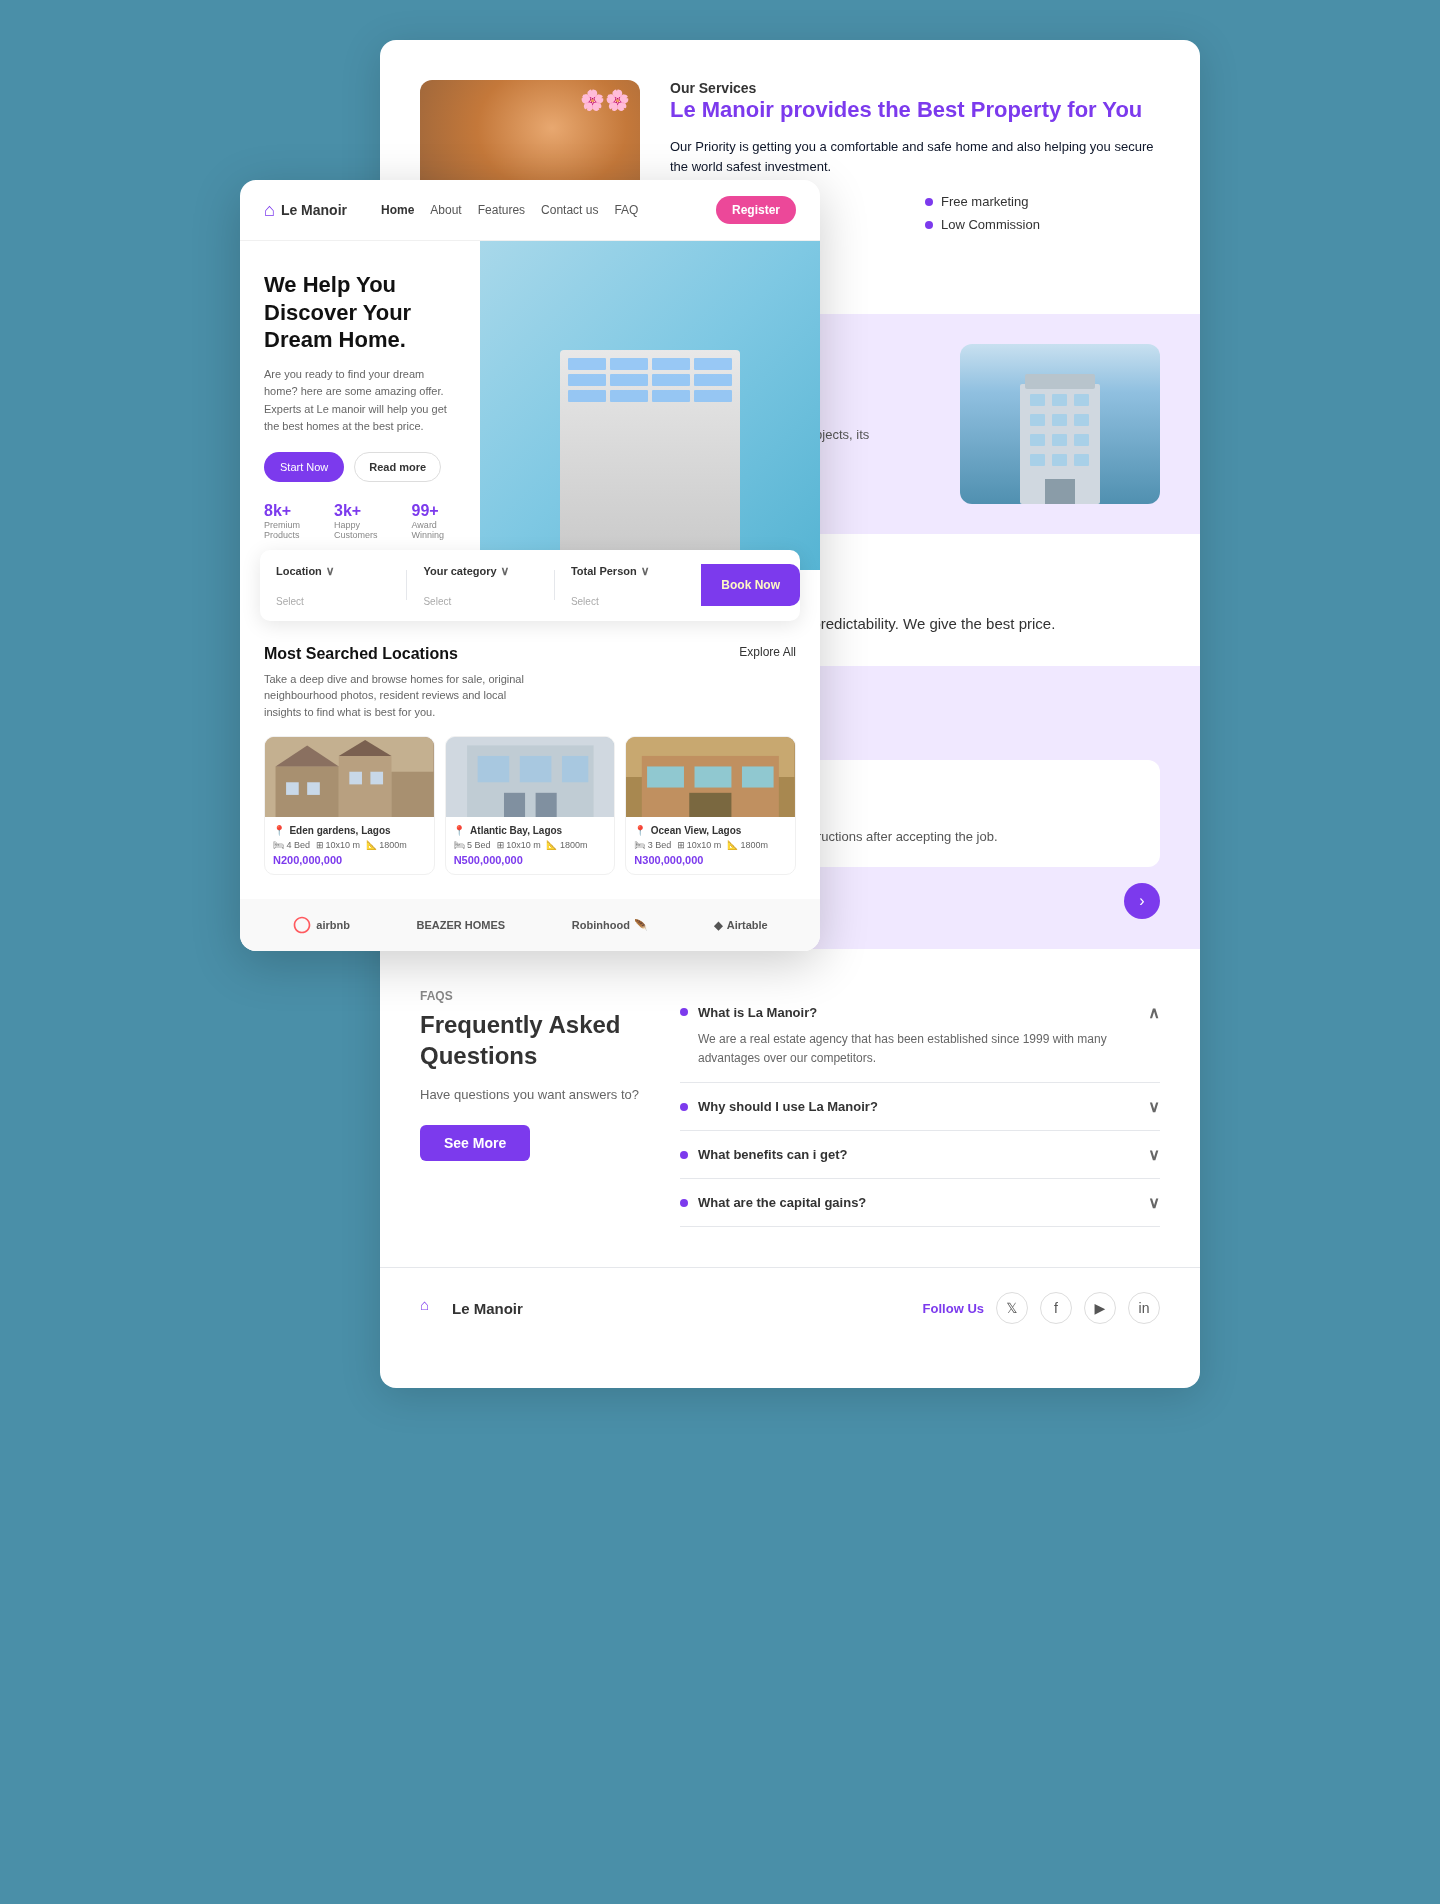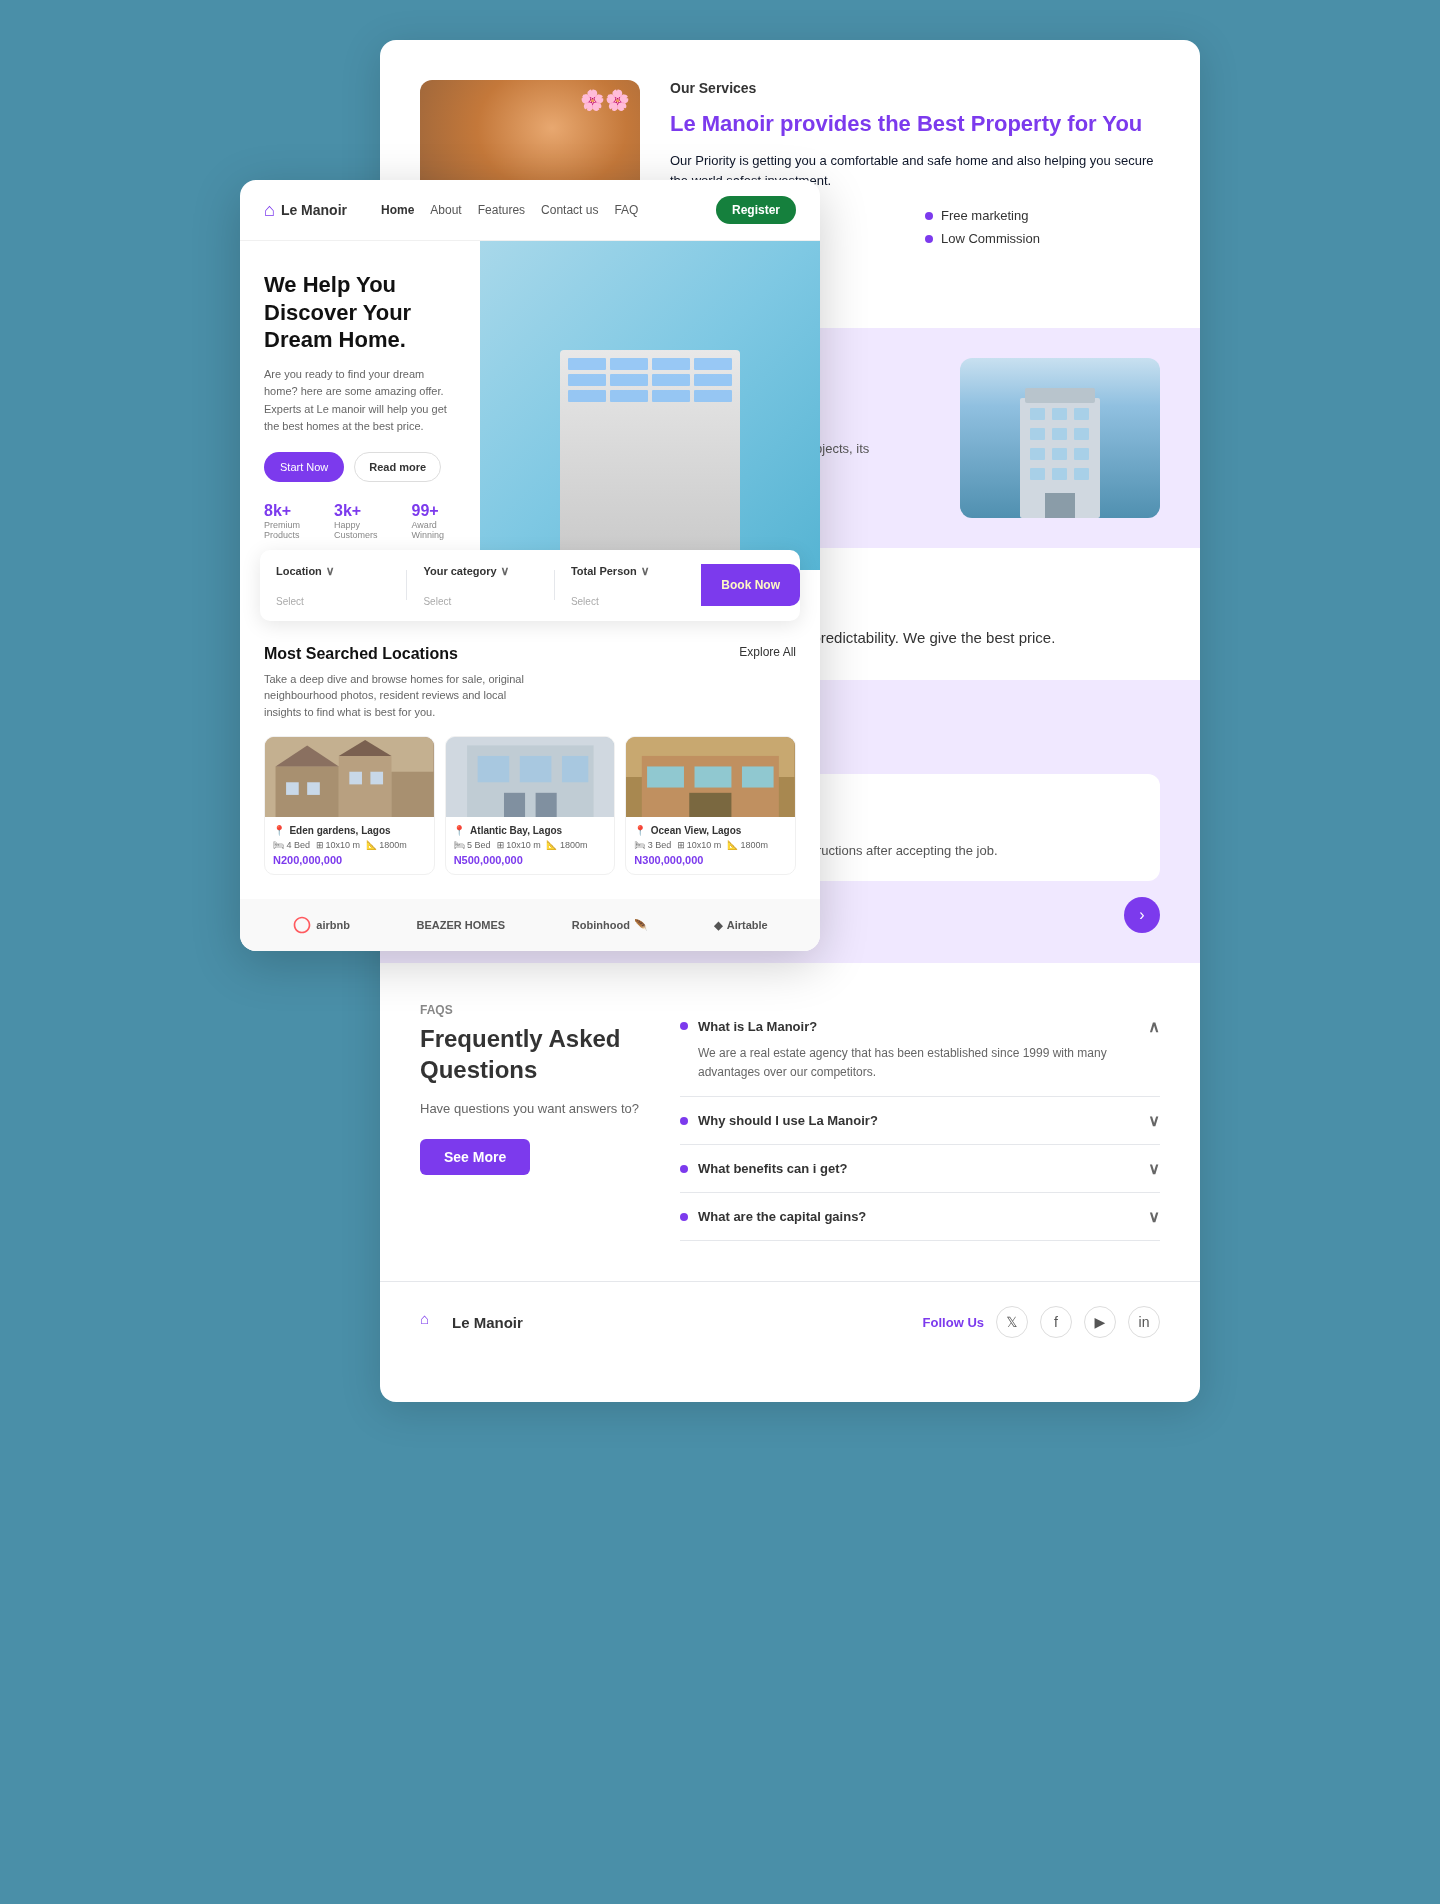--- a/index.html
+++ b/index.html
@@ -67,21 +67,21 @@
       position: absolute;
       top: 8px;
       right: 10px;
       font-size: 20px;
     }
     .services-content { flex: 1; }
     .services-label {
       font-size: 14px;
       font-weight: 600;
       color: #333;
-      margin-bottom: 14px;
+      margin-bottom: 0;
     }
     .services-title {
       font-size: 22px;
       font-weight: 700;
       color: #7c3aed;
       line-height: 1.3;
       margin-bottom: 12px;
     }
     .services-desc {
       font-size: 13px;
@@ -408,21 +408,21 @@
       flex: 1;
     }
     .nav-link {
       font-size: 12px;
       color: #555;
       cursor: pointer;
       text-decoration: none;
     }
     .nav-link.active { color: #333; font-weight: 600; }
     .nav-register {
-      background: #15803d;
+      background: #ec4899;
       color: #fff;
       border: none;
       padding: 7px 16px;
       border-radius: 20px;
       font-size: 12px;
       font-weight: 600;
       cursor: pointer;
     }
 
     

